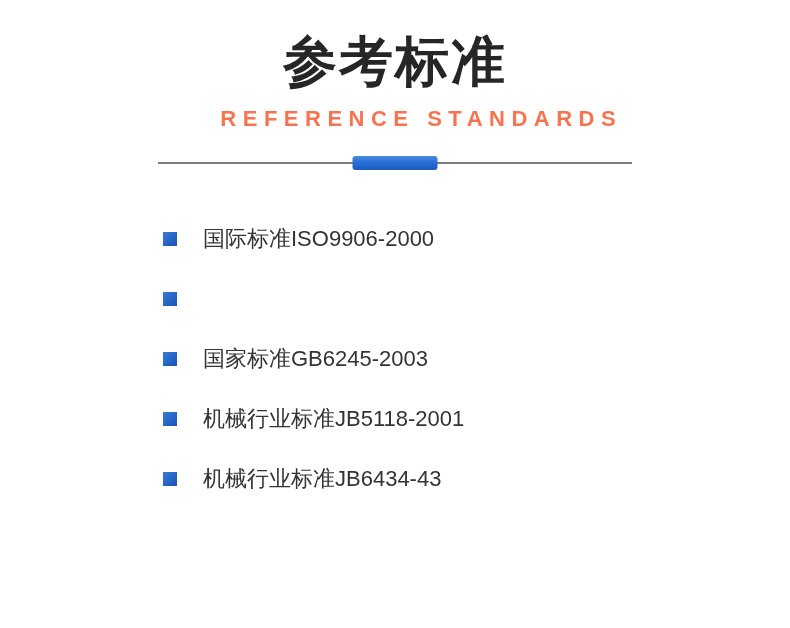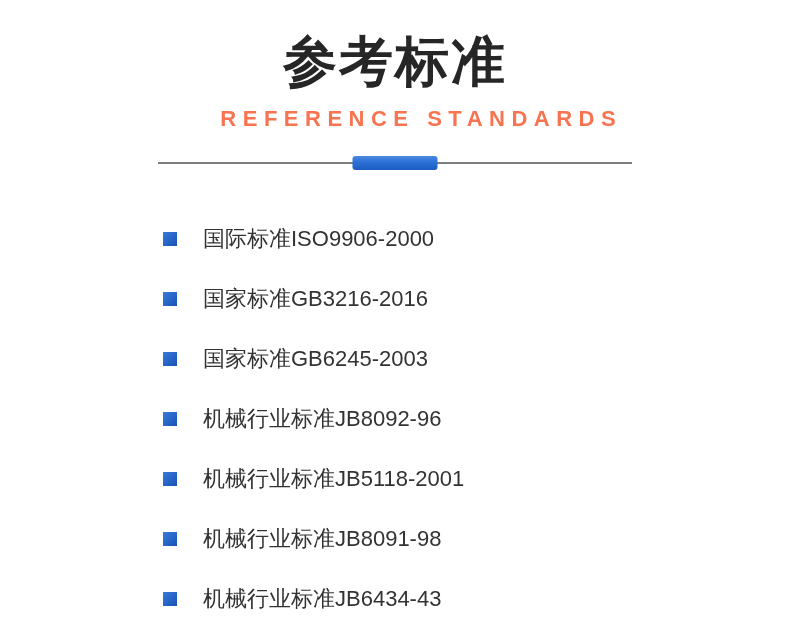--- a/index.html
+++ b/index.html
@@ -92,36 +92,27 @@
     </div>
   </div>
 
   <ul class="std-list">
       <li class="std-item">
       <span class="bullet"></span>
       <span class="label">国际标准ISO9906-2000</span>
     </li>
       <li class="std-item">
       <span class="bullet"></span>
-      <span class="label">国家标准GB3216-2016</span>
     </li>
       <li class="std-item">
       <span class="bullet"></span>
       <span class="label">国家标准GB6245-2003</span>
     </li>
       <li class="std-item">
       <span class="bullet"></span>
-      <span class="label">机械行业标准JB8092-96</span>
-    </li>
-      <li class="std-item">
-      <span class="bullet"></span>
       <span class="label">机械行业标准JB5118-2001</span>
-    </li>
-      <li class="std-item">
-      <span class="bullet"></span>
-      <span class="label">机械行业标准JB8091-98</span>
     </li>
       <li class="std-item">
       <span class="bullet"></span>
       <span class="label">机械行业标准JB6434-43</span>
     </li>
     </ul>
 </div>
 
 </body></html>

